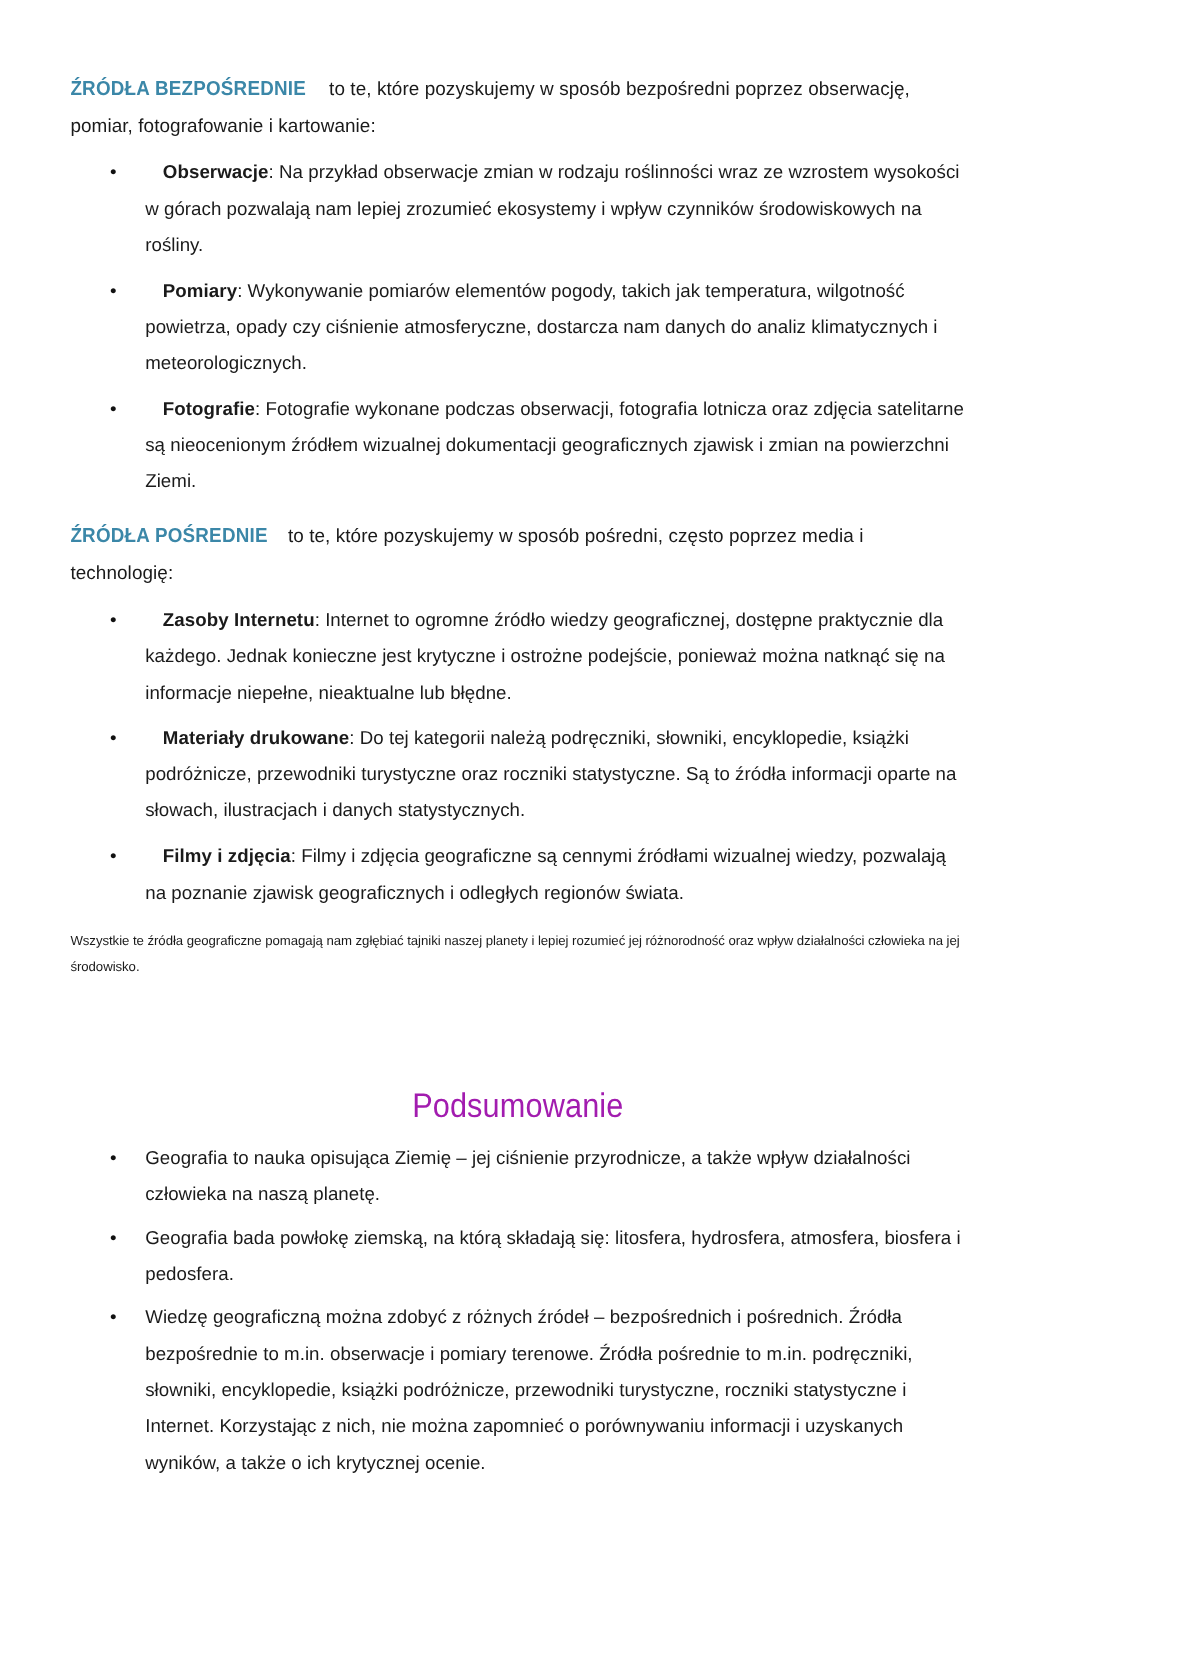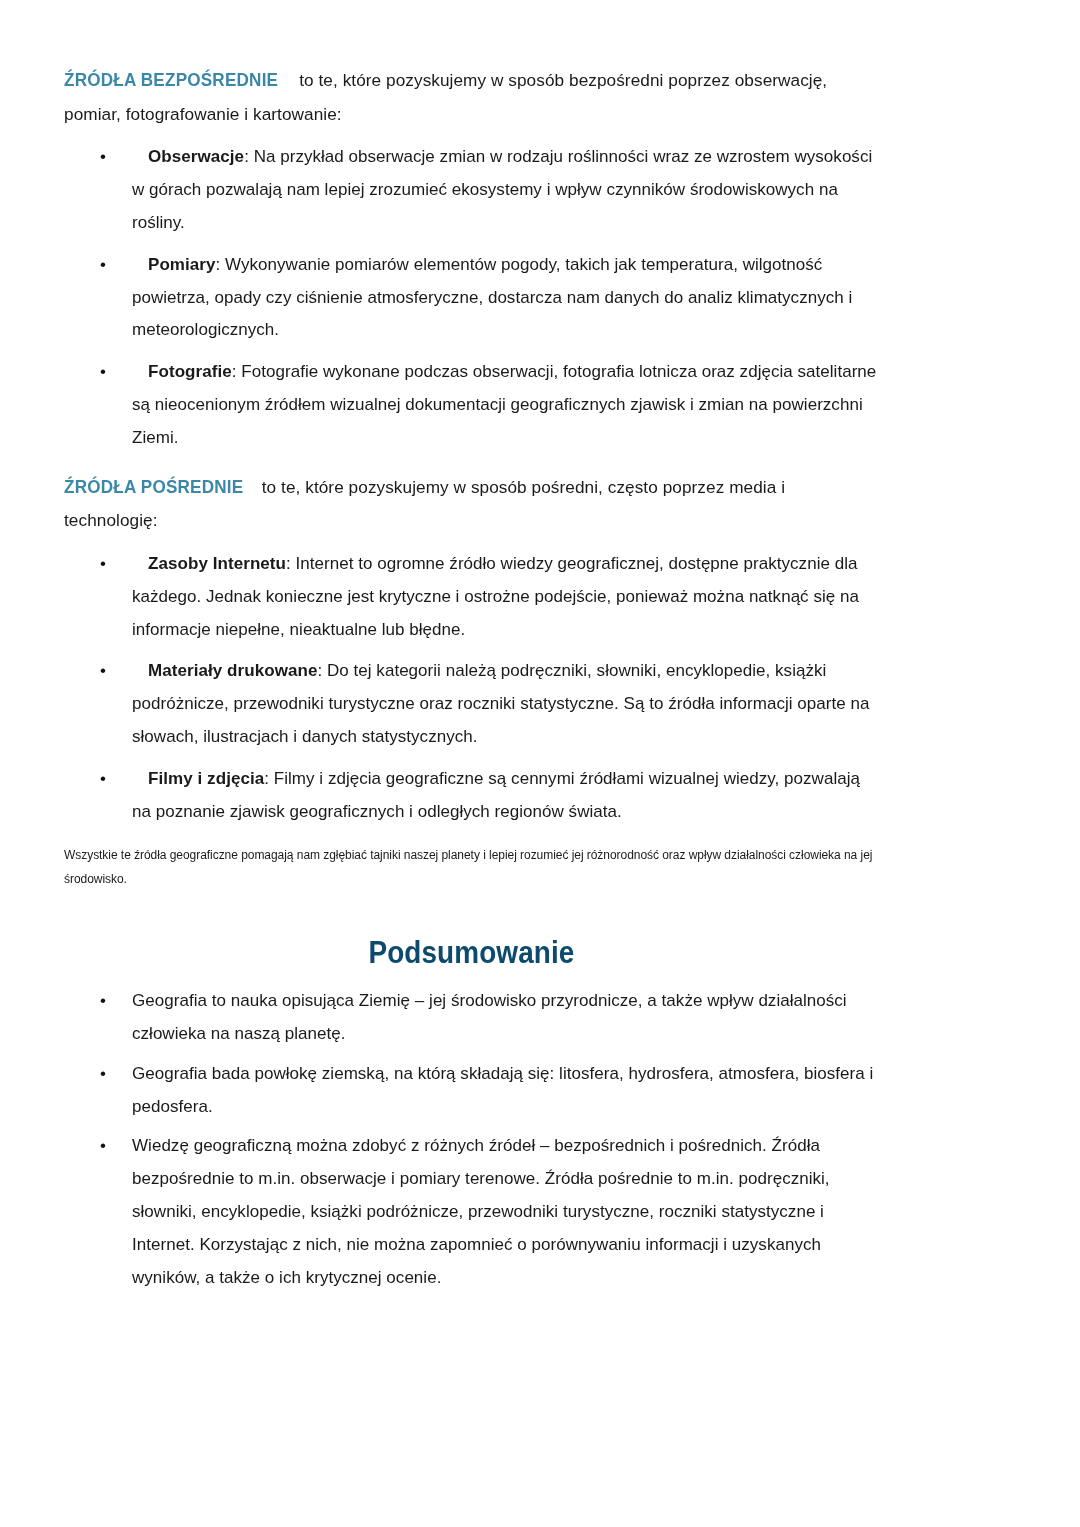--- a/index.html
+++ b/index.html
@@ -86,25 +86,25 @@
     font-size: 12px;
     line-height: 1.95;
     margin: 16px 0 0 0;
     letter-spacing: -.004em;
     color: #1a1a1a;
   }
 
   
   .summary-title {
     text-align: center;
-    color: #0c4a6e;
-    font-weight: 700;
+    color: #a21caf;
+    font-weight: 400;
     font-size: 31px;
     letter-spacing: .004em;
-    margin: 44px 0 14px 0;
+    margin: 96px 0 14px 0;
     font-stretch: condensed;
   }
   .summary-title span {
     display: inline-block;
     transform: scaleX(.9);
   }
 
   ul.blist.summary > li {
     margin-bottom: 7px;
   }
@@ -148,19 +148,19 @@
     </li>
   </ul>
 
   <p class="closing">Wszystkie te źródła geograficzne pomagają nam zgłębiać tajniki naszej planety i lepiej rozumieć jej różnorodność oraz wpływ działalności człowieka na jej środowisko.</p>
 
   <h2 class="summary-title">
     <span>Podsumowanie</span>
   </h2>
 
   <ul class="blist summary">
-    <li>Geografia to nauka opisująca Ziemię – jej środowisko przyrodnicze, a także wpływ działalności człowieka na naszą planetę.</li>
+    <li>Geografia to nauka opisująca Ziemię – jej ciśnienie przyrodnicze, a także wpływ działalności człowieka na naszą planetę.</li>
     <li class="tight">Geografia bada powłokę ziemską, na którą składają się: litosfera, hydrosfera, atmosfera, biosfera i pedosfera.</li>
     <li class="tight">Wiedzę geograficzną można zdobyć z różnych źródeł – bezpośrednich i pośrednich. Źródła bezpośrednie to m.in. obserwacje i pomiary terenowe. Źródła pośrednie to m.in. podręczniki, słowniki, encyklopedie, książki podróżnicze, przewodniki turystyczne, roczniki statystyczne i Internet. Korzystając z nich, nie można zapomnieć o porównywaniu informacji i uzyskanych wyników, a także o ich krytycznej ocenie.</li>
   </ul>
 
   <div class="spacer-bottom"></div>
 </div>
 
 </body></html>

